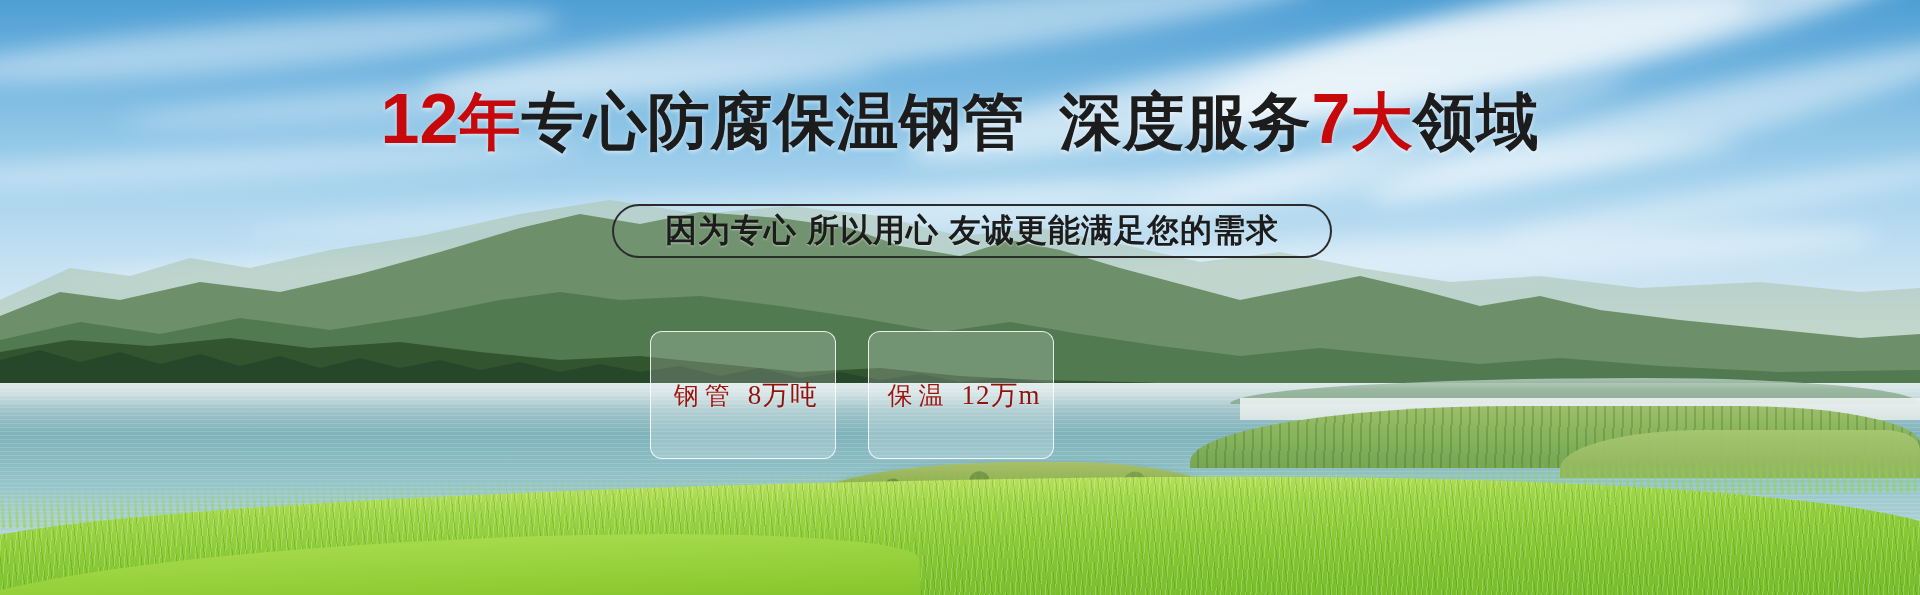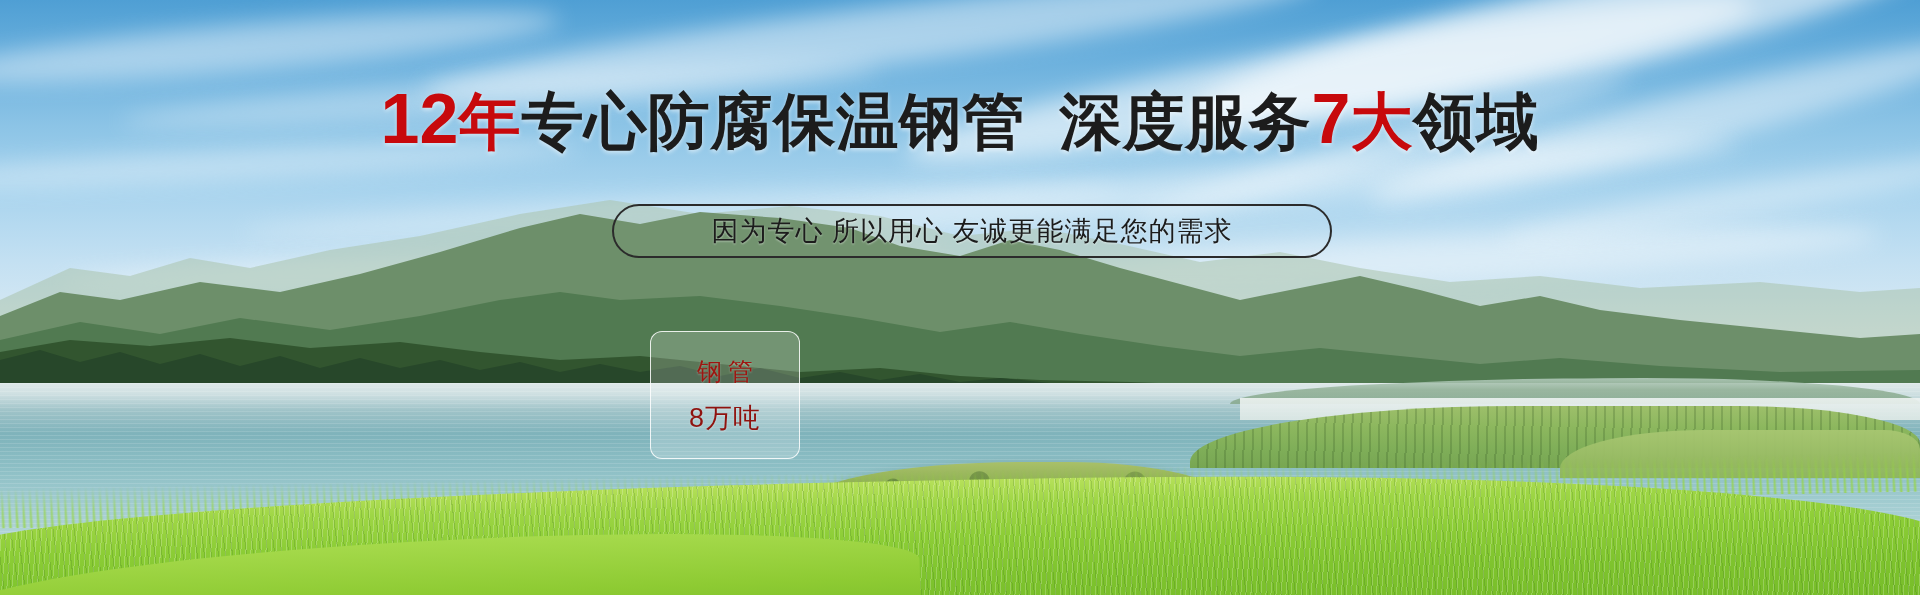--- a/index.html
+++ b/index.html
@@ -181,38 +181,39 @@
   .gap{ display:inline-block; width:34px; }
 
   .subtitle-wrap{
     position:absolute; left:612px; top:204px; width:720px; height:54px;
     border:2px solid #2b2b2b;
     border-radius:27px;
     display:flex; align-items:center; justify-content:center;
     background:rgba(255,255,255,.04);
   }
   .subtitle{
-    font-size:27px; font-weight:400; color:#1c1c1c; white-space:nowrap;
+    font-size:32px; font-weight:700; color:#1c1c1c; white-space:nowrap;
     letter-spacing:1px;
     text-shadow:0 1px 2px rgba(255,255,255,.45);
   }
 
   
   .cards{
     position:absolute; left:650px; top:331px;
     display:flex; gap:32px;
   }
   .card{
-    width:150px; height:128px;
+    width:186px; height:128px;
     border:1px solid rgba(255,255,255,.85);
     border-radius:12px;
     background:rgba(255,255,255,.20);
-    display:flex; flex-direction:column;
+    display:flex; flex-direction:row;
     align-items:center; justify-content:center;
     gap:12px;
+    font-family:Liberation Serif, serif;
   }
   .card .c-label{
     font-size:25px; color:#9e1510; letter-spacing:6px; text-indent:6px;
     font-weight:500;
     text-shadow:0 1px 2px rgba(255,255,255,.35);
   }
   .card .c-value{
     font-size:27px; color:#8f130f; letter-spacing:1px;
     font-weight:500;
     text-shadow:0 1px 2px rgba(255,255,255,.35);
@@ -297,16 +298,20 @@
   </div>
 
   <div class="cards">
 
     <div class="card">
       <div class="c-label">钢管</div>
       <div class="c-value"><span>8万吨</span></div>
     </div>
 
 
+    <div class="card">
+      <div class="c-label">保温</div>
+      <div class="c-value"><span>12万m</span></div>
+    </div>
 
   </div>
 
 </div>
 
 </body></html>

